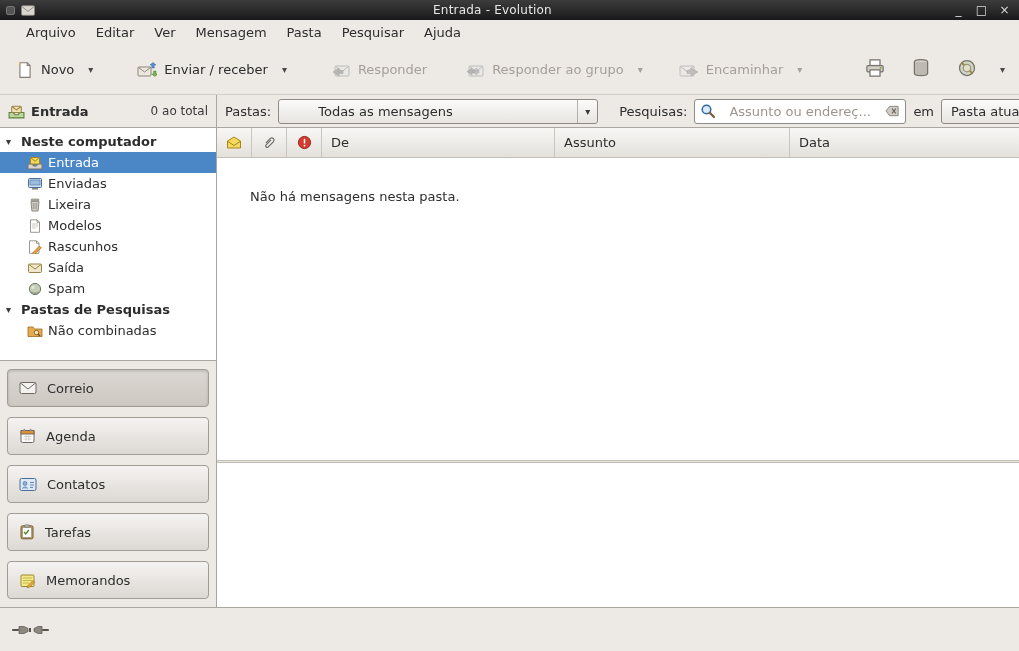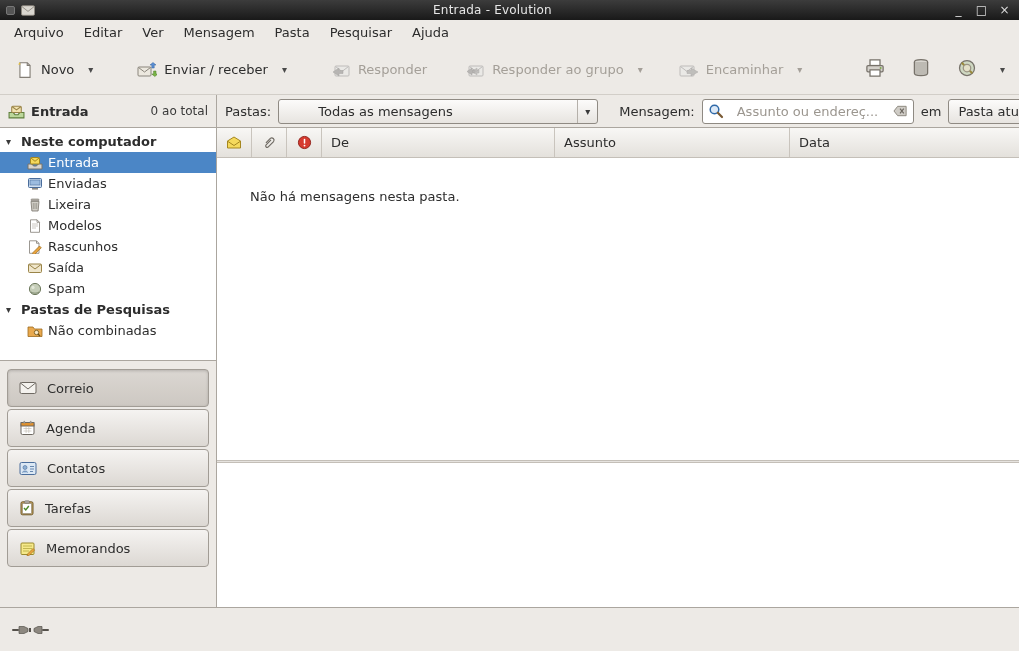--- a/index.html
+++ b/index.html
@@ -14,21 +14,21 @@
   .titlebar {
     height:20px; flex:0 0 20px; display:flex; align-items:center;
     background:linear-gradient(#3c3c3c,#191919); color:#e6e6e6;
     font-size:12px; padding:0 6px; gap:6px;
   }
   .tb-appdot { width:9px; height:9px; background:#555; border:1px solid #777; border-radius:2px; }
   .tb-title { flex:1; text-align:center; letter-spacing:.2px; }
   .tb-ctl { width:17px; text-align:center; cursor:default; color:#dcdcdc; font-size:12px; line-height:18px; }
 
   
-  .menubar { height:25px; flex:0 0 25px; display:flex; align-items:center; padding:0 4px; background:#edeae6; }
+  .menubar { height:25px; flex:0 0 25px; display:flex; align-items:center; padding:0 16px; background:#edeae6; }
   .menu-item { padding:3px 10px; border-radius:3px; cursor:default; }
 
   
   .toolbar {
     height:50px; flex:0 0 50px; display:flex; align-items:center;
     padding:0 8px; background:#edeae6; border-bottom:1px solid #d2cec8;
   }
   .tb-group { display:flex; align-items:center; }
   .tb-btn { display:flex; align-items:center; gap:7px; padding:8px 8px; border-radius:3px; cursor:default; }
   .tb-dd { padding:8px 6px; color:#4a4a4a; font-size:10px; cursor:default; }
@@ -73,21 +73,21 @@
   .sidebar { width:217px; flex:0 0 217px; display:flex; flex-direction:column; border-right:1px solid #aba69f; }
   .folder-tree { height:232px; flex:0 0 232px; background:#ffffff; padding-top:3px; overflow:hidden; }
   .tree-row { display:flex; align-items:center; height:21px; gap:5px; cursor:default; }
   .tree-group { padding-left:6px; font-weight:bold; }
   .tree-tri { font-size:10px; width:10px; color:#3a3a3a; }
   .tree-child { padding-left:27px; }
   .tree-child.selected { background:#4b86c6; color:#ffffff; }
 
   .switcher {
     flex:1; background:#edeae6; border-top:1px solid #aba69f;
-    padding:8px 7px; display:flex; flex-direction:column; gap:2px;
+    padding:8px 7px; display:flex; flex-direction:column; gap:10px;justify-content:center;
   }
   .switch-btn {
     height:38px; flex:0 0 38px; display:flex; align-items:center; gap:10px; padding:0 11px;
     border:1px solid #a19c95; border-radius:4px;
     background:linear-gradient(#f5f3f1,#dcd8d3); cursor:default;
   }
   .switch-btn.active {
     background:linear-gradient(#dbd7d2,#cdc8c2);
     box-shadow:inset 0 1px 3px rgba(0,0,0,.18);
   }
@@ -259,21 +259,21 @@
       </span>
       <span class="fb-folder">Entrada</span>
       <span class="fb-total">0 ao total</span>
     </div>
     <div class="fb-main">
       <span>Pastas:</span>
       <div class="combo combo-show">
         <span class="combo-val" style="text-align:left; padding-left:30px;">Todas as mensagens</span>
         <span class="combo-arrow">▾</span>
       </div>
-      <span style="margin-left:14px;">Mensagem:</span>
+      <span style="margin-left:14px;">Pesquisas:</span>
       <div class="search-entry">
         <span class="icon">
           <svg width="16" height="16" viewBox="0 0 16 16">
               <circle cx="6.5" cy="6.5" r="4.3" fill="#dce9f7" stroke="#2f69a8" stroke-width="1.5"></circle>
               <line x1="9.8" y1="9.8" x2="14" y2="14" stroke="#7a5a34" stroke-width="2.2" stroke-linecap="round"></line>
             </svg>
         </span>
         <input type="text" value="" placeholder="Assunto ou endereç..." style="">
         <span class="icon">
           <svg width="15" height="12" viewBox="0 0 16 12">

